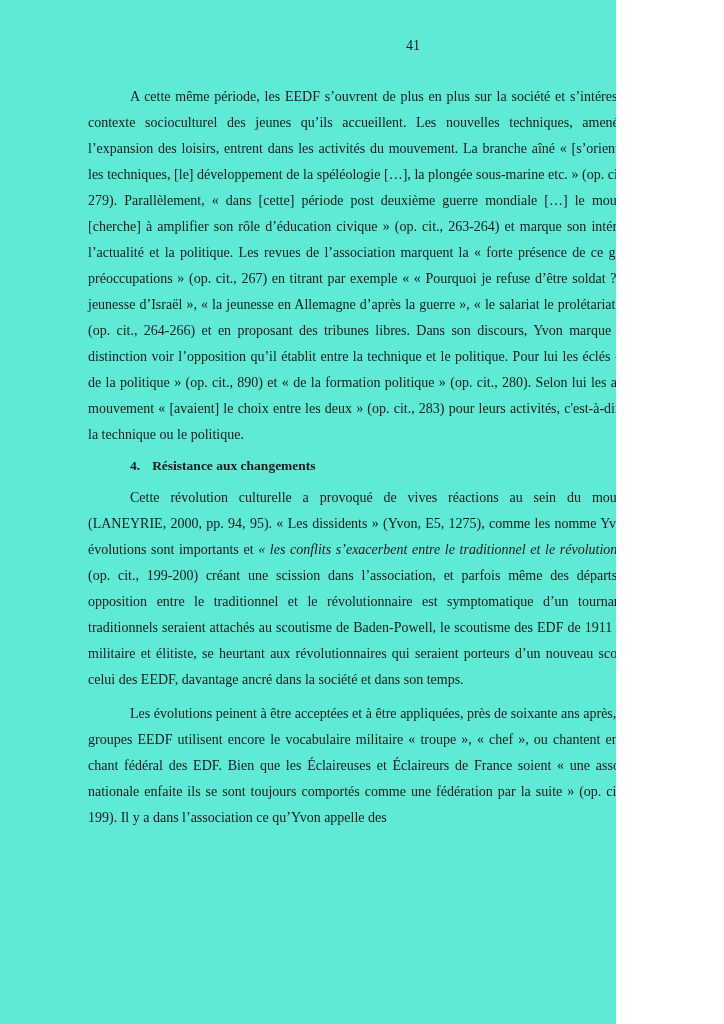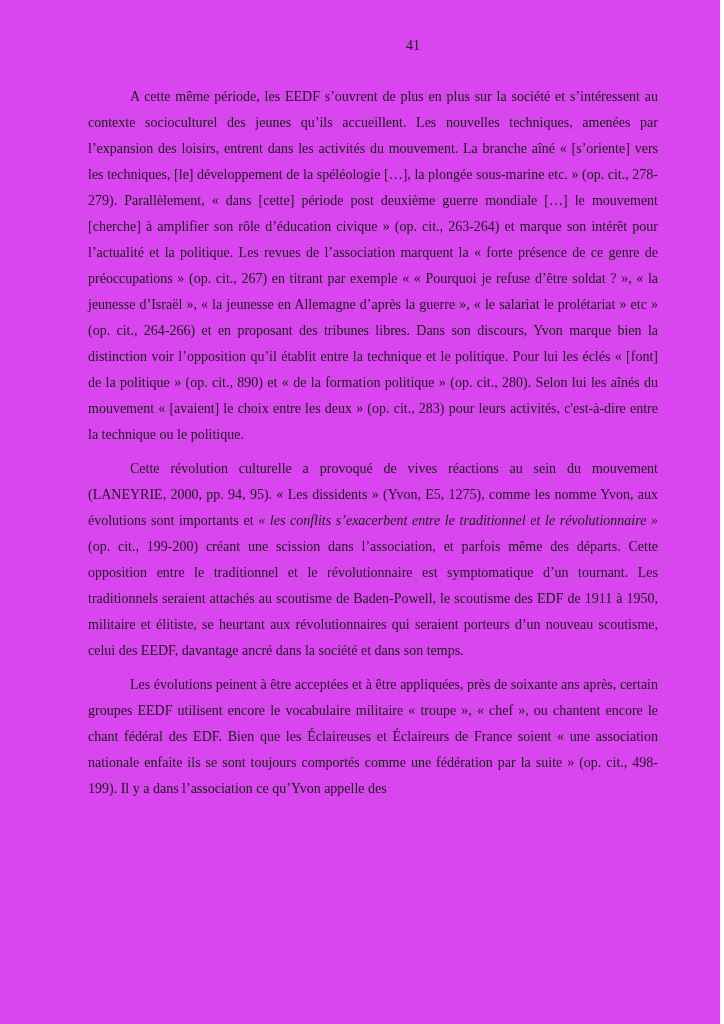--- a/index.html
+++ b/index.html
@@ -2,23 +2,23 @@
 <html><head>
 <meta charset="utf-8">
 <style>
   html, body {
     margin: 0;
     padding: 0;
     background: #ffffff;
   }
   .page {
     position: relative;
-    width: 720px;
+    width: 616px;
     height: 1024px;
-    background: #d946ef;
+    background: #5eead4;
     font-family: "Liberation Serif", "DejaVu Serif", serif;
     color: #1b1b1b;
     overflow: hidden;
   }
   .page-number {
     position: absolute;
     top: 38px;
     left: 413px;
     transform: translateX(-50%);
     font-size: 14px;
@@ -55,16 +55,17 @@
     margin-right: 12px;
   }
 </style>
 </head>
 <body>
 
 <div class="page">
   <div class="page-number">41</div>
   <div class="doc-body">
       <p class="para"><span>A cette même période, les EEDF s’ouvrent de plus en plus sur la société et s’intéressent au contexte socioculturel des jeunes qu’ils accueillent. Les nouvelles techniques, amenées par l’expansion des loisirs, entrent dans les activités du mouvement. La branche aîné « [s’oriente] vers les techniques, [le] développement de la spéléologie […], la plongée sous-marine etc. » (op. cit., 278-279). Parallèlement, « dans [cette] période post deuxième guerre mondiale […] le mouvement [cherche] à amplifier son rôle d’éducation civique » (op. cit., 263-264) et marque son intérêt pour l’actualité et la politique. Les revues de l’association marquent la « forte présence de ce genre de préoccupations » (op. cit., 267) en titrant par exemple « « Pourquoi je refuse d’être soldat ? », « la jeunesse d’Israël », « la jeunesse en Allemagne d’après la guerre », « le salariat le prolétariat » etc » (op. cit., 264-266) et en proposant des tribunes libres. Dans son discours, Yvon marque bien la distinction voir l’opposition qu’il établit entre la technique et le politique. Pour lui les éclés « [font] de la politique » (op. cit., 890) et « de la formation politique » (op. cit., 280). Selon lui les aînés du mouvement « [avaient] le choix entre les deux » (op. cit., 283) pour leurs activités, c'est-à-dire entre la technique ou le politique.</span></p>
+      <div class="heading"><span class="heading-number">4.</span><span class="heading-label">Résistance aux changements</span></div>
       <p class="para"><span>Cette révolution culturelle a provoqué de vives réactions au sein du mouvement (LANEYRIE, 2000, pp. 94, 95). « Les dissidents » (Yvon, E5, 1275), comme les nomme Yvon, aux évolutions sont importants et </span><span class="italic">« les conflits s’exacerbent entre le traditionnel et le révolutionnaire »</span><span> (op. cit., 199-200) créant une scission dans l’association, et parfois même des départs. Cette opposition entre le traditionnel et le révolutionnaire est symptomatique d’un tournant. Les traditionnels seraient attachés au scoutisme de Baden-Powell, le scoutisme des EDF de 1911 à 1950, militaire et élitiste, se heurtant aux révolutionnaires qui seraient porteurs d’un nouveau scoutisme, celui des EEDF, davantage ancré dans la société et dans son temps.</span></p>
       <p class="para"><span>Les évolutions peinent à être acceptées et à être appliquées, près de soixante ans après, certain groupes EEDF utilisent encore le vocabulaire militaire « troupe », « chef », ou chantent encore le chant fédéral des EDF. Bien que les Éclaireuses et Éclaireurs de France soient « une association nationale enfaite ils se sont toujours comportés comme une fédération par la suite » (op. cit., 498-199). Il y a dans l’association ce qu’Yvon appelle des</span></p>
     </div>
 </div>
 
 </body></html>

